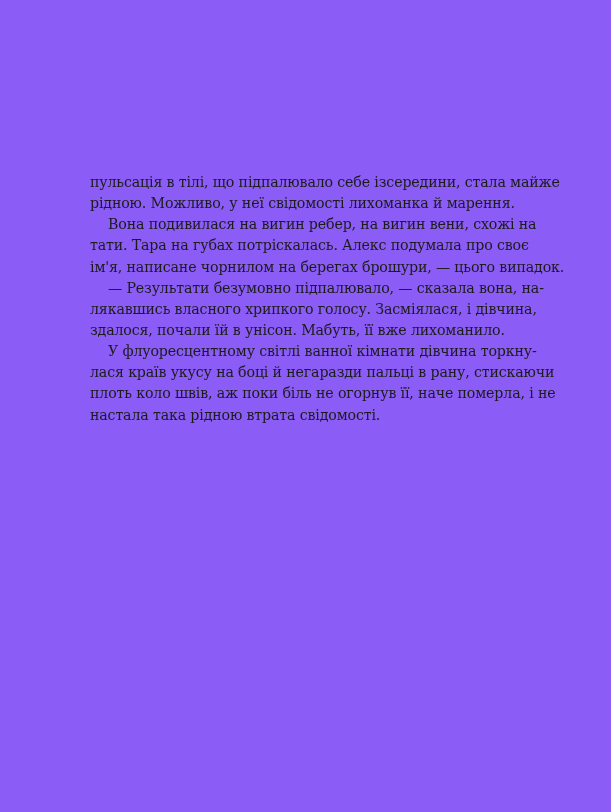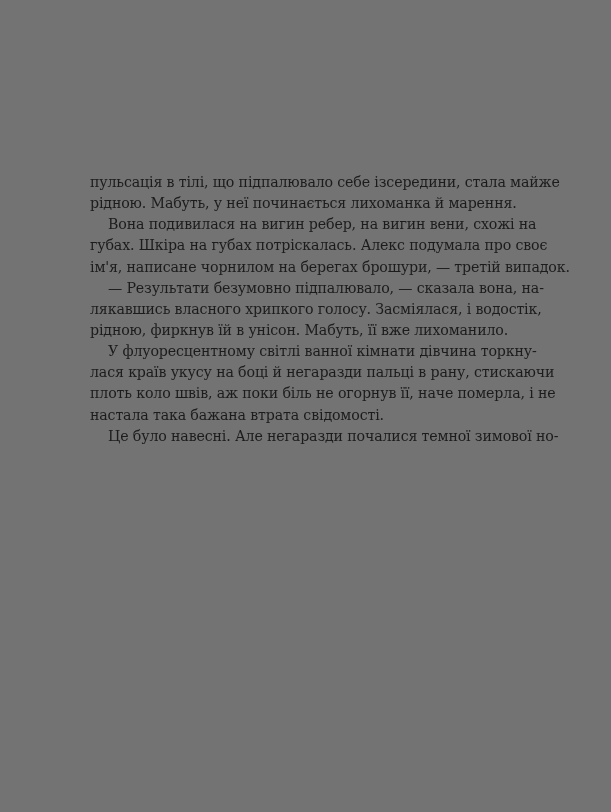--- a/index.html
+++ b/index.html
@@ -10,21 +10,21 @@
   body {
     width: 611px;
     height: 812px;
     position: relative;
     overflow: hidden;
   }
   .page {
     position: absolute;
     left: 0; top: 0;
     width: 611px; height: 812px;
-    background: #737373;
+    background: #8b5cf6;
     text-decoration: underline;
   }
   .text-block {
     position: absolute;
     left: 90px;
     top: 172px;
     width: 437px;
     font-family: "DejaVu Serif", "Liberation Serif", serif;
     font-size: 14.2px;
     line-height: 21.15px;
@@ -46,40 +46,39 @@
   }
 </style>
 </head>
 <body>
 
 <div class="page">
   <div class="text-block">
 
     <div>
       <span class="line">пульсація в тілі, що підпалювало себе ізсередини, стала майже</span>
-      <span class="line last">рідною. Мабуть, у неї починається лихоманка й марення.</span>
+      <span class="line last">рідною. Можливо, у неї свідомості лихоманка й марення.</span>
     </div>
 
     <div>
       <span class="line indent">Вона подивилася на вигин ребер, на вигин вени, схожі на</span>
-      <span class="line">губах. Шкіра на губах потріскалась. Алекс подумала про своє</span>
-      <span class="line last">ім'я, написане чорнилом на берегах брошури, — третій випадок.</span>
+      <span class="line">тати. Тара на губах потріскалась. Алекс подумала про своє</span>
+      <span class="line last">ім'я, написане чорнилом на берегах брошури, — цього випадок.</span>
     </div>
 
     <div>
       <span class="line indent">— Результати безумовно підпалювало, — сказала вона, на-</span>
-      <span class="line">лякавшись власного хрипкого голосу. Засміялася, і водостік,</span>
-      <span class="line last">рідною, фиркнув їй в унісон. Мабуть, її вже лихоманило.</span>
+      <span class="line">лякавшись власного хрипкого голосу. Засміялася, і дівчина,</span>
+      <span class="line last">здалося, почали їй в унісон. Мабуть, її вже лихоманило.</span>
     </div>
 
     <div>
       <span class="line indent">У флуоресцентному світлі ванної кімнати дівчина торкну-</span>
       <span class="line">лася країв укусу на боці й негаразди пальці в рану, стискаючи</span>
       <span class="line">плоть коло швів, аж поки біль не огорнув її, наче померла, і не</span>
-      <span class="line last">настала така бажана втрата свідомості.</span>
+      <span class="line last">настала така рідною втрата свідомості.</span>
     </div>
 
     <div>
-      <span class="line indent">Це було навесні. Але негаразди почалися темної зимової но-</span>
     </div>
 
   </div>
 </div>
 
 </body></html>

